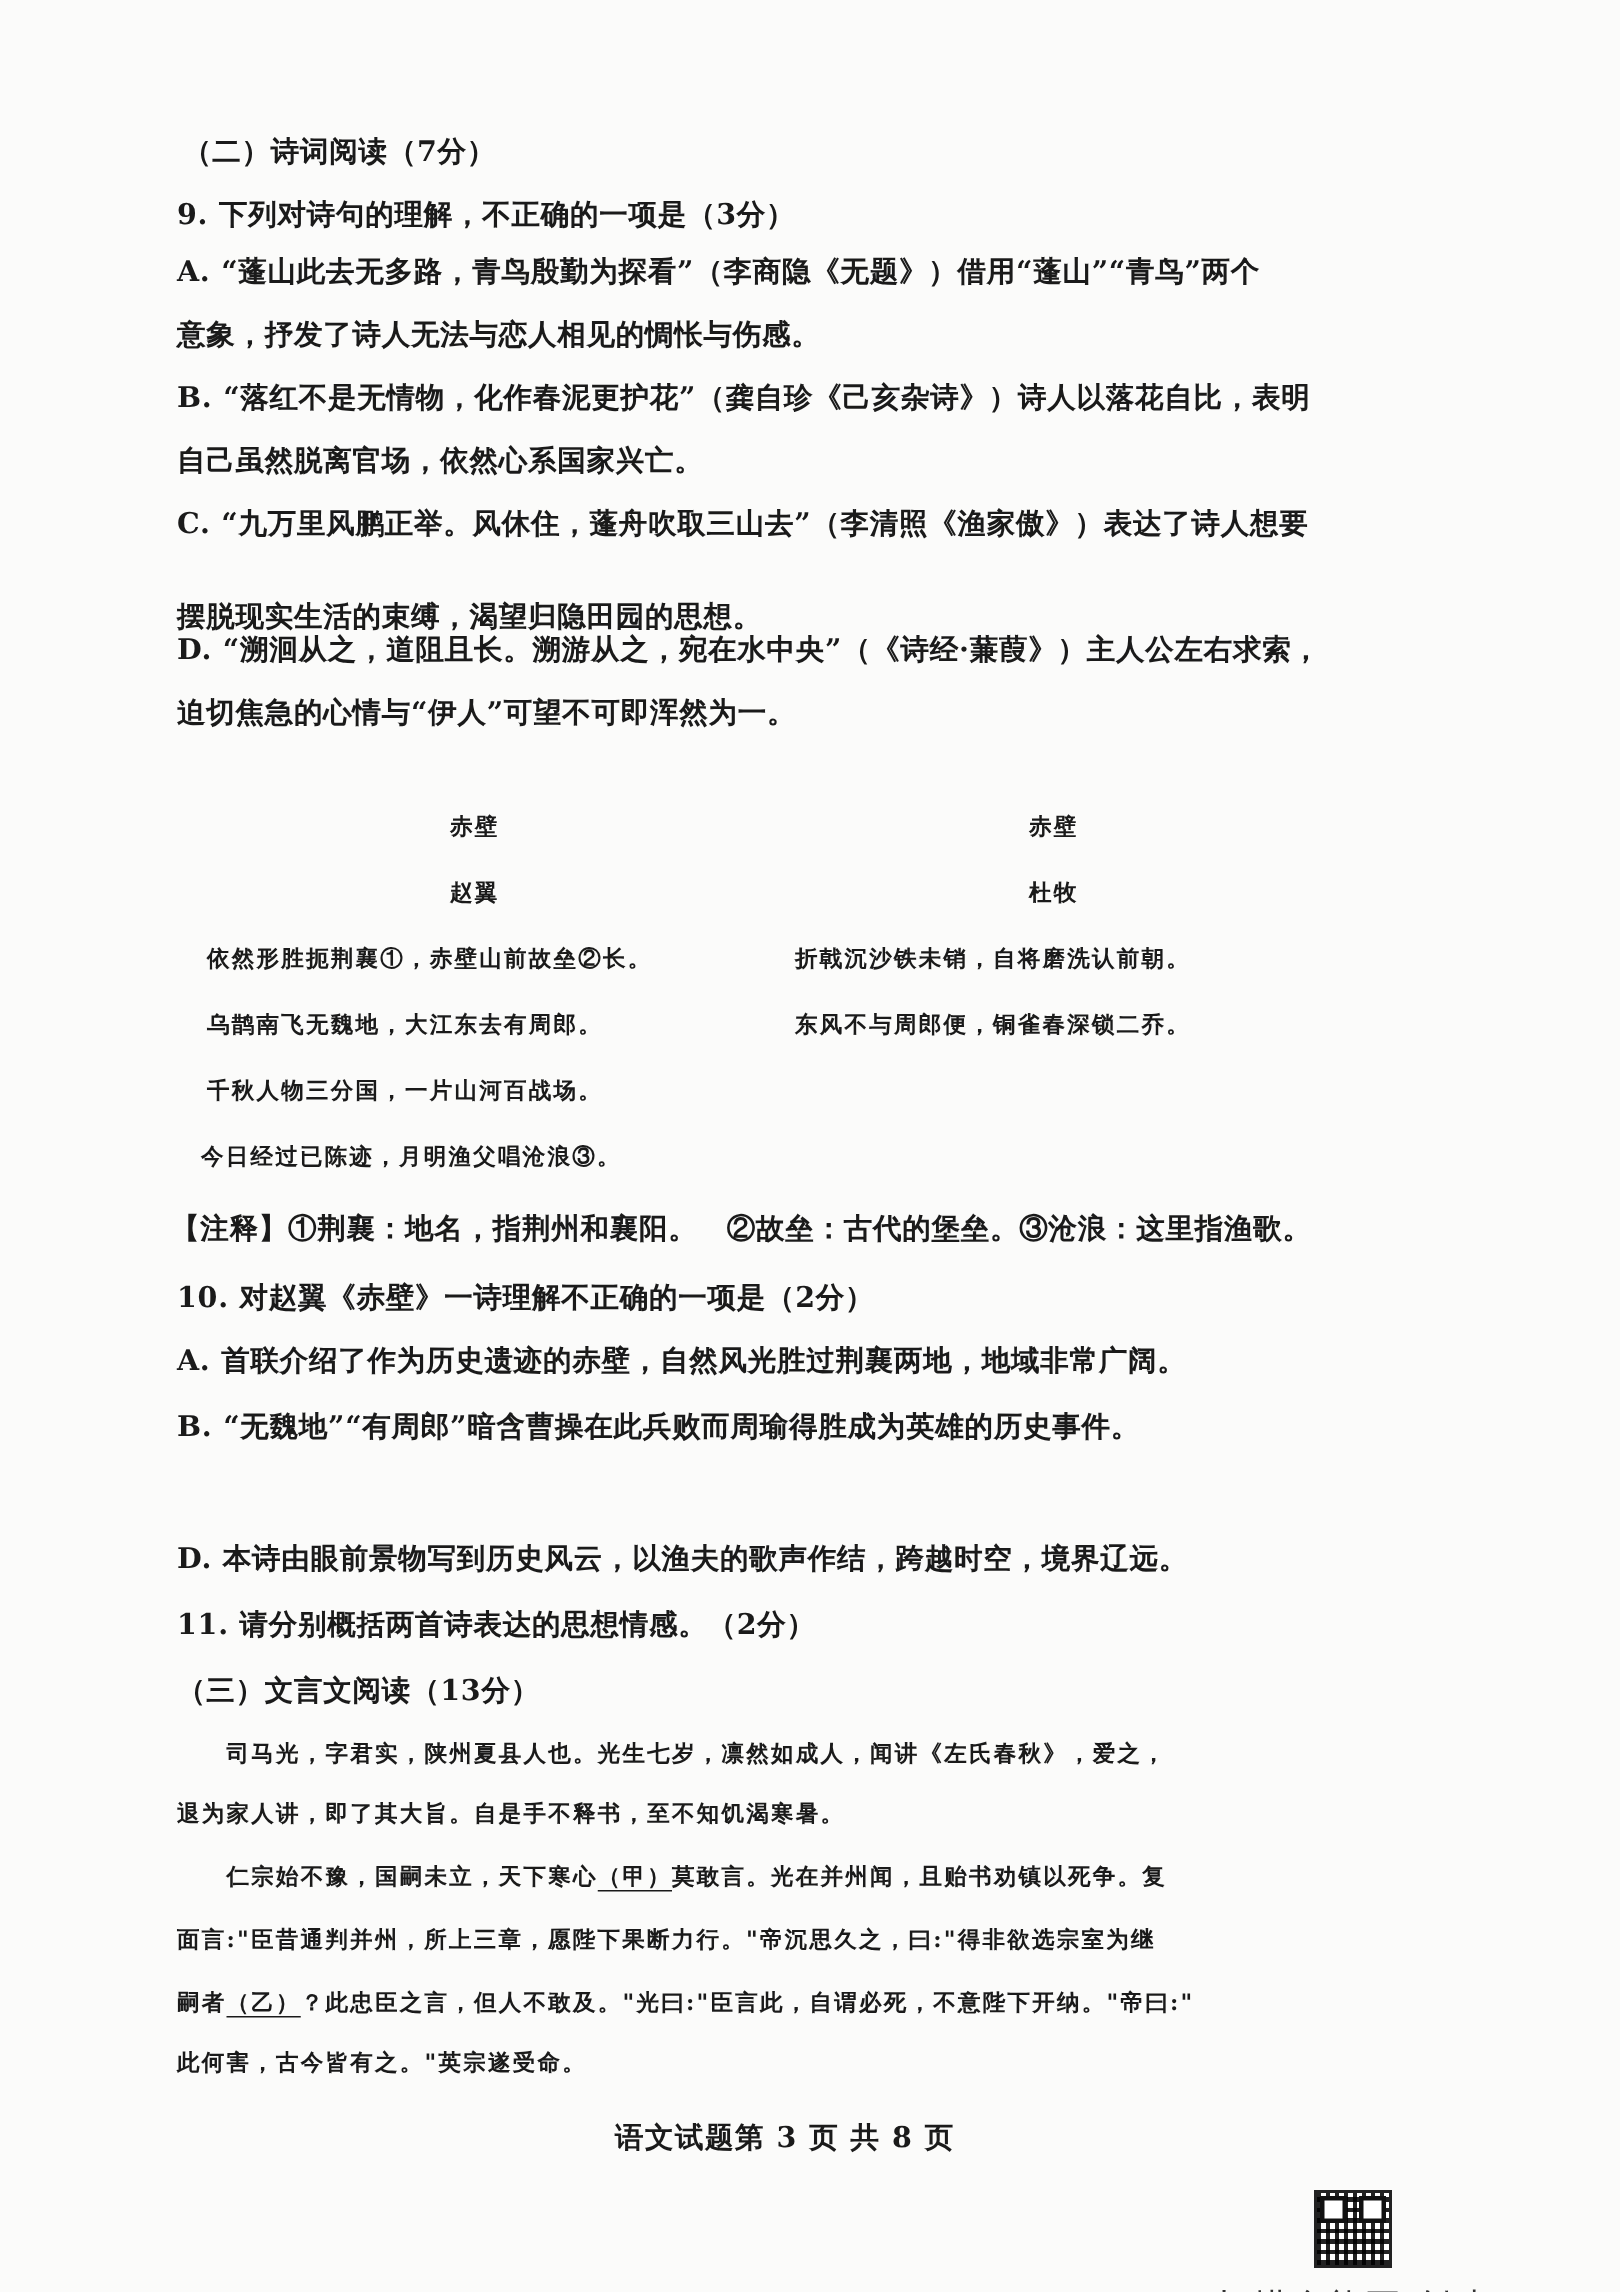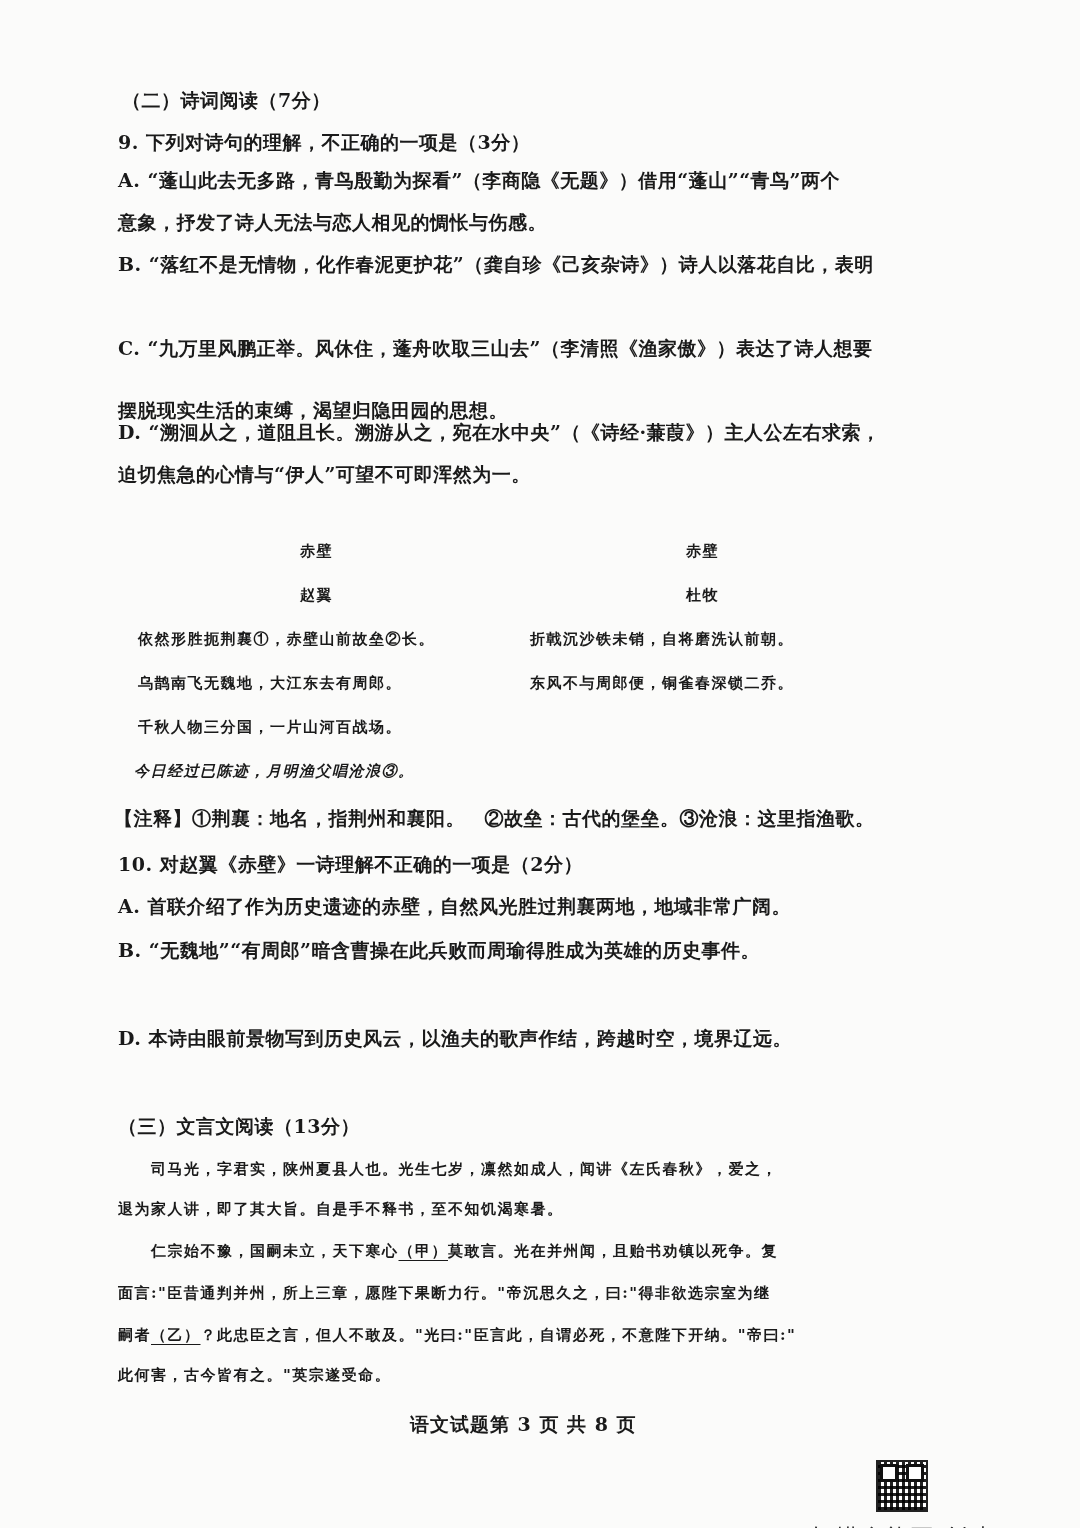--- a/index.html
+++ b/index.html
@@ -27,44 +27,46 @@
 <body>
 
 <div class="page">
 
   <div class="line bold" style="left:122px;top:88px;">（二）诗词阅读（7分）</div>
   <div class="line bold" style="left:118px;top:130px;">9. 下列对诗句的理解，不正确的一项是（3分）</div>
 
   <div class="line bold" style="left:118px;top:168px;">A. “蓬山此去无多路，青鸟殷勤为探看”（李商隐《无题》）借用“蓬山”“青鸟”两个</div>
   <div class="line bold" style="left:118px;top:210px;">意象，抒发了诗人无法与恋人相见的惆怅与伤感。</div>
   <div class="line bold" style="left:118px;top:252px;">B. “落红不是无情物，化作春泥更护花”（龚自珍《己亥杂诗》）诗人以落花自比，表明</div>
+  <div class="line bold" style="left:118px;top:294px;">自己虽然脱离官场，依然心系国家兴亡。</div>
   <div class="line bold" style="left:118px;top:336px;">C. “九万里风鹏正举。风休住，蓬舟吹取三山去”（李清照《渔家傲》）表达了诗人想要</div>
   <div class="line bold" style="left:118px;top:398px;">摆脱现实生活的束缚，渴望归隐田园的思想。</div>
   <div class="line bold" style="left:118px;top:420px;">D. “溯洄从之，道阻且长。溯游从之，宛在水中央”（《诗经·蒹葭》）主人公左右求索，</div>
   <div class="line bold" style="left:118px;top:462px;">迫切焦急的心情与“伊人”可望不可即浑然为一。</div>
 
   <div class="line bold poem" style="left:300px;top:542px;">赤壁</div>
   <div class="line bold poem" style="left:300px;top:586px;">赵翼</div>
   <div class="line bold poem" style="left:138px;top:630px;">依然形胜扼荆襄①，赤壁山前故垒②长。</div>
   <div class="line bold poem" style="left:138px;top:674px;">乌鹊南飞无魏地，大江东去有周郎。</div>
   <div class="line bold poem" style="left:138px;top:718px;">千秋人物三分国，一片山河百战场。</div>
-  <div class="line bold poem" style="left:134px;top:762px;font-style:italic;">今日经过已陈迹，月明渔父唱沧浪③。</div>
+  <div class="line bold poem" style="left:134px;top:762px;">今日经过已陈迹，月明渔父唱沧浪③。</div>
 
   <div class="line bold poem" style="left:686px;top:542px;">赤壁</div>
   <div class="line bold poem" style="left:686px;top:586px;">杜牧</div>
 
   <div class="line bold poem" style="left: 530px; top: 630px;">折戟沉沙铁未销，自将磨洗认前朝。</div>
   <div class="line bold poem" style="left: 530px; top: 674px;">东风不与周郎便，铜雀春深锁二乔。</div>
 
   <div class="line bold" style="left:114px;top:806px;">【注释】①荆襄：地名，指荆州和襄阳。　②故垒：古代的堡垒。③沧浪：这里指渔歌。</div>
 
   <div class="line bold" style="left:118px;top:852px;">10. 对赵翼《赤壁》一诗理解不正确的一项是（2分）</div>
   <div class="line bold" style="left:118px;top:894px;">A.  首联介绍了作为历史遗迹的赤壁，自然风光胜过荆襄两地，地域非常广阔。</div>
   <div class="line bold" style="left:118px;top:938px;">B. “无魏地”“有周郎”暗含曹操在此兵败而周瑜得胜成为英雄的历史事件。</div>
   <div class="line bold" style="left:118px;top:1026px;">D. 本诗由眼前景物写到历史风云，以渔夫的歌声作结，跨越时空，境界辽远。</div>
+  <div class="line bold" style="left:118px;top:1070px;">11. 请分别概括两首诗表达的思想情感。（2分）</div>
 
   <div class="line bold" style="left:118px;top:1114px;">（三）文言文阅读（13分）</div>
 
   <div class="line bold poem" style="left:118px;top:1160px;">　　司马光，字君实，陕州夏县人也。光生七岁，凛然如成人，闻讲《左氏春秋》，爱之，</div>
   <div class="line bold poem" style="left:118px;top:1242px;">
     <span>　　仁宗始不豫，国嗣未立，天下寒心</span><span class="ul">（甲）</span><span>莫敢言。光在并州闻，且贻书劝镇以死争。复</span>
   </div>
 
   <div class="line bold poem" style="left:118px;top:1200px;">退为家人讲，即了其大旨。自是手不释书，至不知饥渴寒暑。</div>
   <div class="line bold poem" style="left:118px;top:1284px;">面言:"臣昔通判并州，所上三章，愿陛下果断力行。"帝沉思久之，曰:"得非欲选宗室为继</div>

